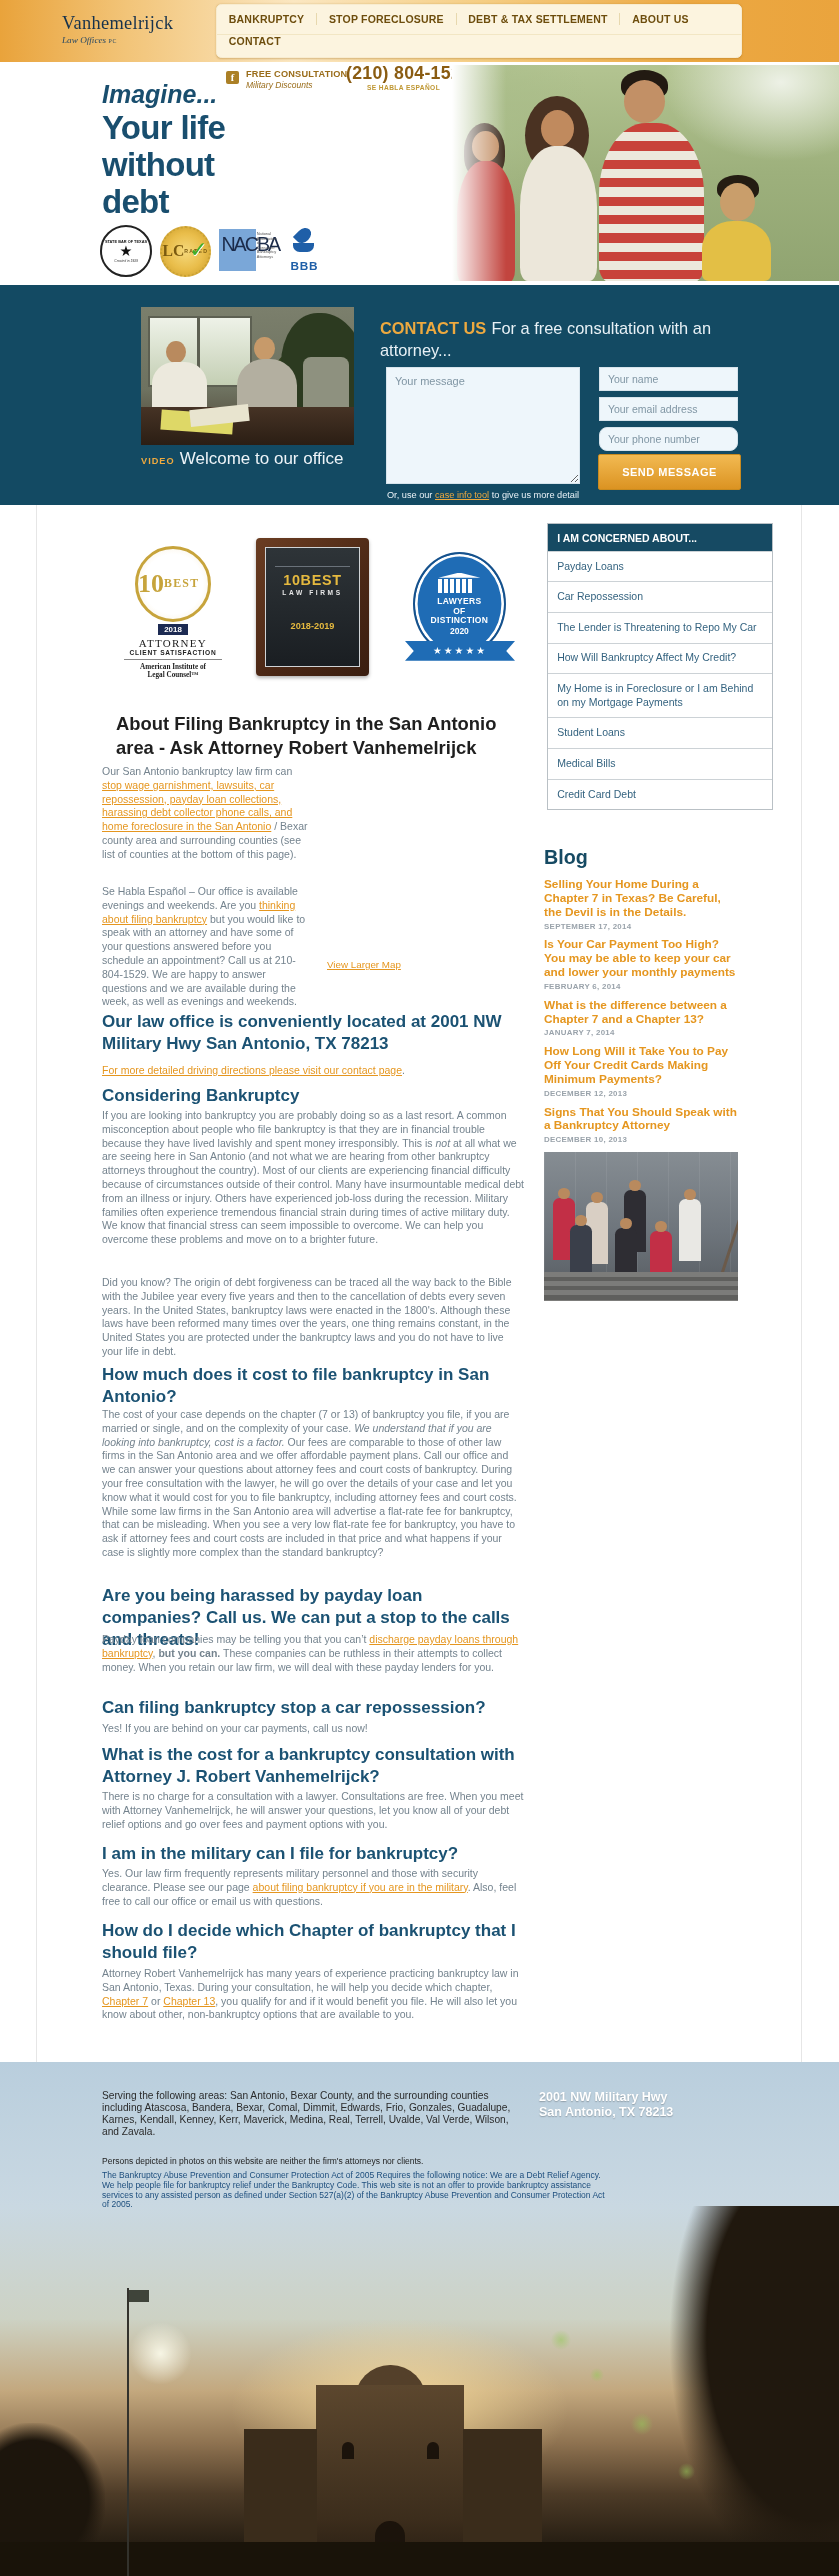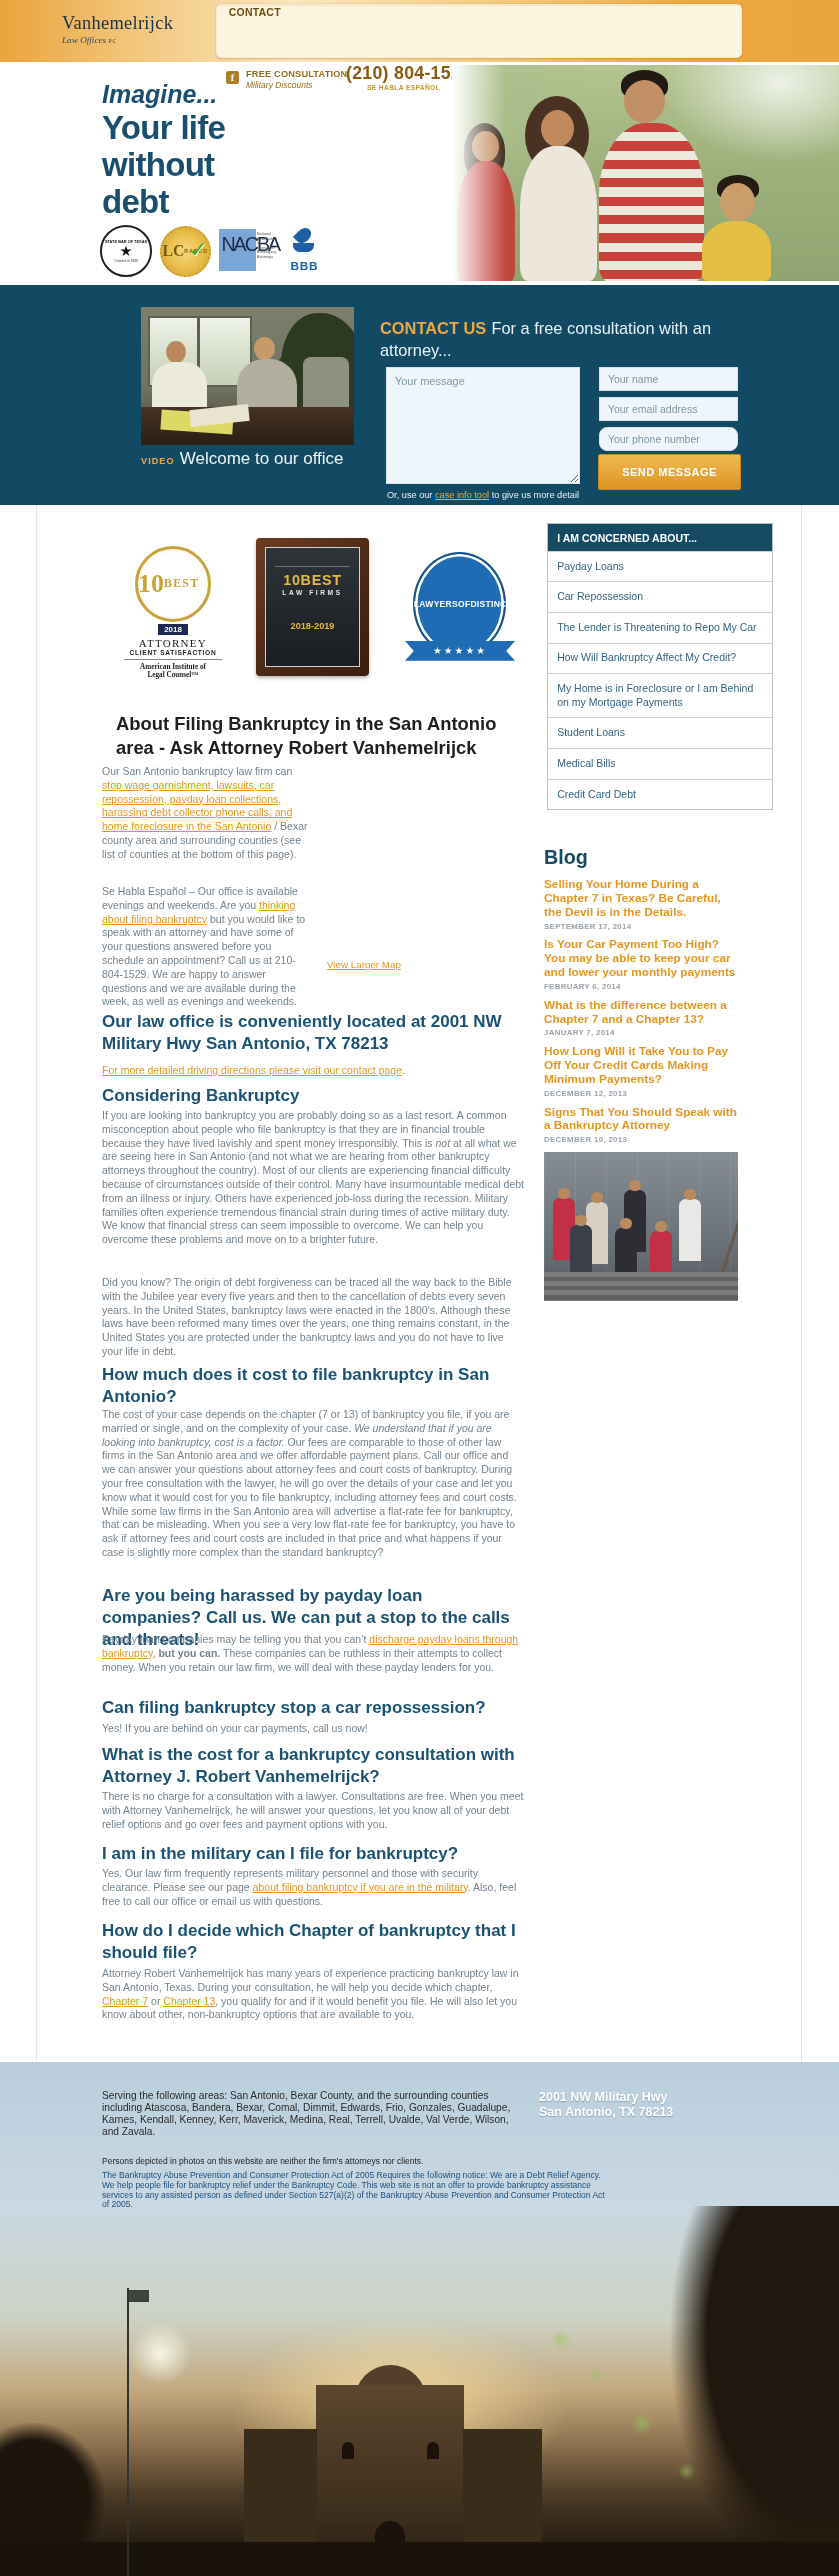--- a/index.html
+++ b/index.html
@@ -132,21 +132,21 @@
     background:linear-gradient(135deg,#6b3d22,#4a2715 60%,#3a1e10); box-shadow:0 2px 3.9px rgba(0,0,0,.3); padding:9.2px; }
   .a2-inner { width:100%; height:100%; background:linear-gradient(180deg,#2e3438,#1a1e22); border:1.3px solid #cfd3d6;
     display:flex; flex-direction:column; align-items:center; padding-top:9.2px; }
   .a2-tiny { width:80%; height:9.2px; border-bottom:0.7px solid #6a727a; margin-bottom:5.2px; }
   .a2-title { font-size:14.4px; font-weight:bold; color:#e5b93f; letter-spacing:0.7px; }
   .a2-sub { font-size:6.6px; font-weight:bold; color:#e8e8e8; letter-spacing:2.6px; margin-top:1.3px; }
   .a2-years { font-size:9.2px; font-weight:bold; color:#e5b93f; margin-top:25px; }
   .award3 { position:absolute; left:281px; top:14.4px; width:110px; height:111px; }
   .a3-oval { position:absolute; left:7.9px; top:0; width:93px; height:104px; border-radius:50%;
     background:#1f6cb5; border:2.6px solid #15518c; box-shadow:inset 0 0 0 2.6px #fff;
-    display:flex; flex-direction:row; align-items:center; justify-content:center; text-align:center; }
+    display:flex; flex-direction:column; align-items:center; justify-content:center; text-align:center; }
   .a3-cols { display:flex; gap:2px; margin-bottom:3.9px; }
   .a3-col { width:3.9px; height:14.4px; background:#fff; }
   .a3-roof { width:42px; height:5.2px; background:#fff; clip-path:polygon(50% 0,100% 100%,0 100%); margin:0 auto 1.3px; }
   .a3-t { color:#fff; font-size:8.5px; font-weight:bold; line-height:9.2px; letter-spacing:0.3px; }
   .a3-y { color:#fff; font-size:8.5px; font-weight:bold; margin-top:1.3px; }
   .a3-ribbon { position:absolute; left:0; bottom:2.6px; width:110px; height:19.7px; background:#1f6cb5;
     clip-path:polygon(0 0,8% 50%,0 100%,100% 100%,92% 50%,100% 0); display:flex; align-items:center; justify-content:center; }
   .a3-stars { color:#fff; font-size:9.8px; letter-spacing:2px; }
 
   .h1 { position:absolute; left:116px; top:207px; width:420px; font-size:18.4px; font-weight:bold; color:#1f1f1f; line-height:24px; }
@@ -210,20 +210,26 @@
 
   <div id="header">
     <div class="logo">
       <div class="logo-name">Vanhemelrijck</div>
       <div class="logo-sub">
         <span>Law Offices</span>
         <span class="pc">PC</span>
       </div>
     </div>
     <div class="navbox">
+      <div class="nav-row1">
+        <div class="nav-item">BANKRUPTCY</div>
+        <div class="nav-item">STOP FORECLOSURE</div>
+        <div class="nav-item">DEBT &amp; TAX SETTLEMENT</div>
+        <div class="nav-item">ABOUT US</div>
+      </div>
       <div class="nav-row2">
         <div class="nav-item">CONTACT</div>
       </div>
     </div>
   </div>
 
   <div id="hero">
     <div class="fb-icon">f</div>
     <div class="free-consult">
       <div class="fc1">FREE CONSULTATION</div>

